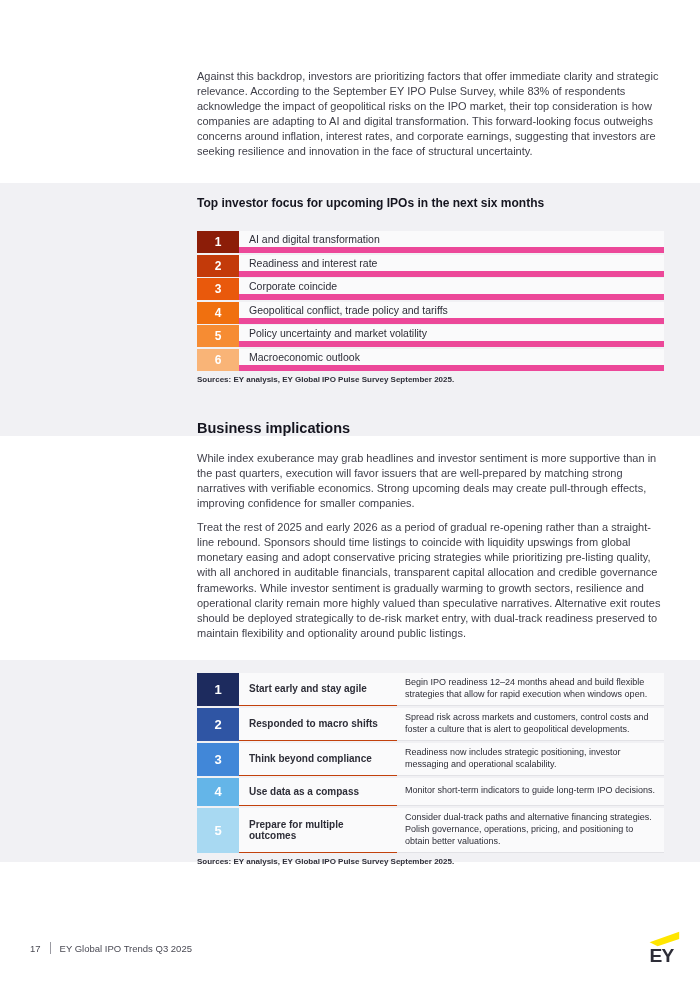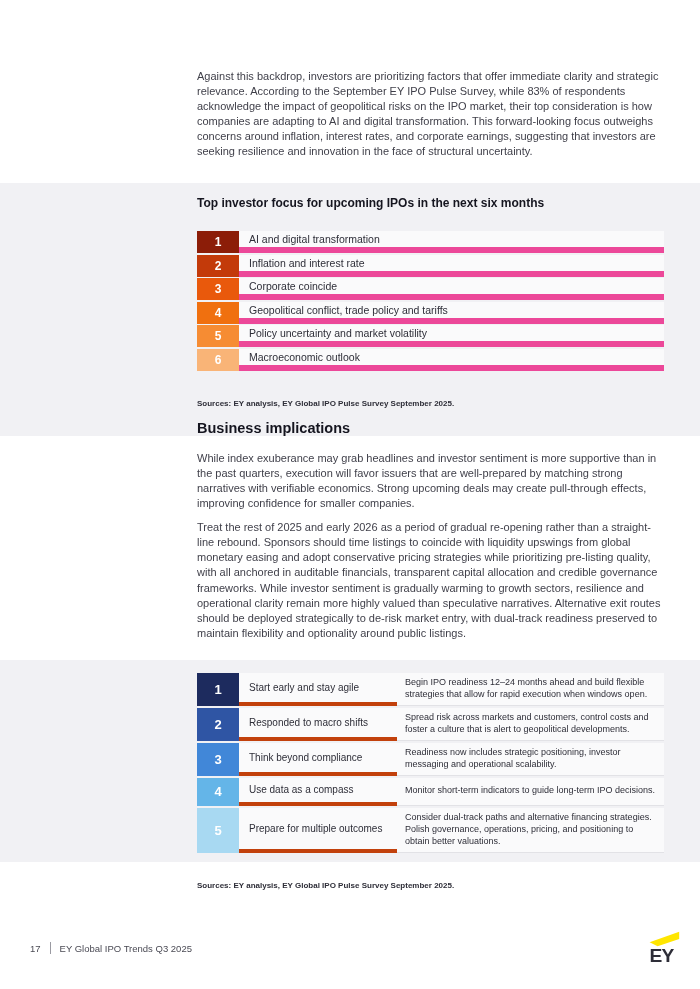--- a/index.html
+++ b/index.html
@@ -21,33 +21,33 @@
   .rank-row { display:flex; align-items:stretch; height:22px; margin-bottom:1.5px; }
   .rank-badge {
     flex:0 0 42px; color:#ffffff; font-weight:bold; font-size:12px;
     display:flex; align-items:center; justify-content:center;
   }
   .rank-label {
     flex:1; background:#fafafb; border-bottom:6px solid #ec4899;
     display:flex; align-items:center; padding-left:10px;
     font-size:10.5px; color:#2e2e38;
   }
-  .source { margin-top:28px; font-size:8px; font-weight:bold; color:#2e2e38; }
+  .source { margin-top:4px; font-size:8px; font-weight:bold; color:#2e2e38; }
   .biz-heading { position:absolute; left:197px; top:420px; font-size:14.5px; font-weight:bold; color:#15151f; }
   .biz-paras { position:absolute; left:197px; top:451px; width:467px; font-size:11px; line-height:1.37; color:#3f3f49; }
   .biz-paras p + p { margin-top:9px; }
   .action-row { display:flex; align-items:stretch; margin-bottom:2px; min-height:28px; }
   .action-badge {
     flex:0 0 42px; color:#ffffff; font-weight:bold; font-size:13px;
     display:flex; align-items:center; justify-content:center;
   }
   .action-label {
-    flex:0 0 158px; background:#fafafb; border-bottom:4px solid #c2410c;
+    flex:0 0 158px; background:#fafafb; border-bottom:1px solid #c2410c;
     display:flex; align-items:center; padding:5px 8px 5px 10px;
-    font-size:10px; color:#2e2e38;
+    font-size:10px; color:#2e2e38;font-weight:bold;
   }
   .action-desc {
     flex:1; background:#fafafb; border-bottom:1px solid #e2e2e6;
     display:flex; align-items:center; padding:4px 8px;
     font-size:9px; line-height:1.33; color:#2e2e38;
   }
   .footer { position:absolute; left:0; top:928px; width:700px; height:40px; }
   .footer-left {
     position:absolute; left:30px; top:14px; display:flex; align-items:center; gap:9px;
     font-size:9.5px; color:#4a4a54;
@@ -65,21 +65,21 @@
   <section class="band band1">
     <div class="band-inner">
       <div class="sec-title">Top investor focus for upcoming IPOs in the next six months</div>
       <div class="rank-table">
         <div class="rank-row">
           <div class="rank-badge" style="background-color: rgb(140, 29, 8);">1</div>
           <div class="rank-label">AI and digital transformation</div>
         </div>
         <div class="rank-row">
           <div class="rank-badge" style="background-color: rgb(195, 58, 10);">2</div>
-          <div class="rank-label">Inflation and interest rate</div>
+          <div class="rank-label">Readiness and interest rate</div>
         </div>
         <div class="rank-row">
           <div class="rank-badge" style="background-color: rgb(233, 89, 12);">3</div>
           <div class="rank-label">Corporate coincide</div>
         </div>
         <div class="rank-row">
           <div class="rank-badge" style="background-color: rgb(240, 112, 15);">4</div>
           <div class="rank-label">Geopolitical conflict, trade policy and tariffs</div>
         </div>
         <div class="rank-row">

